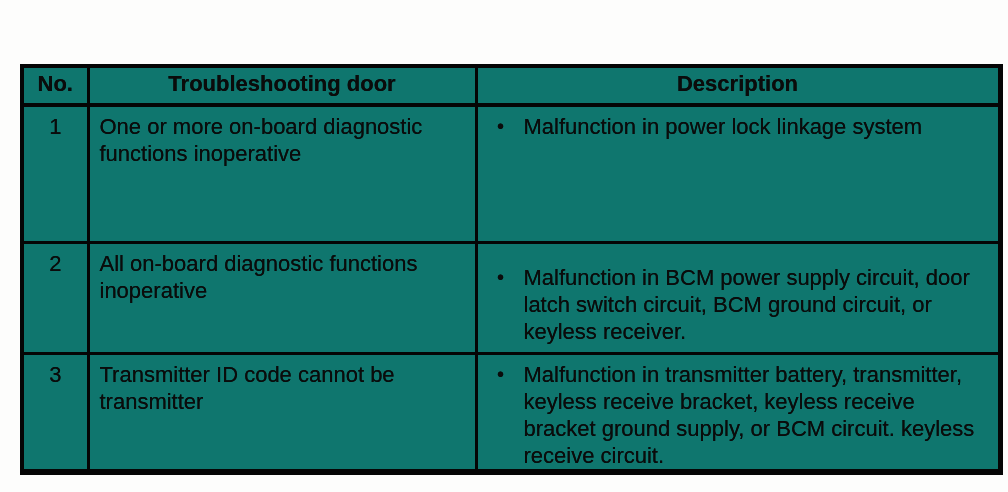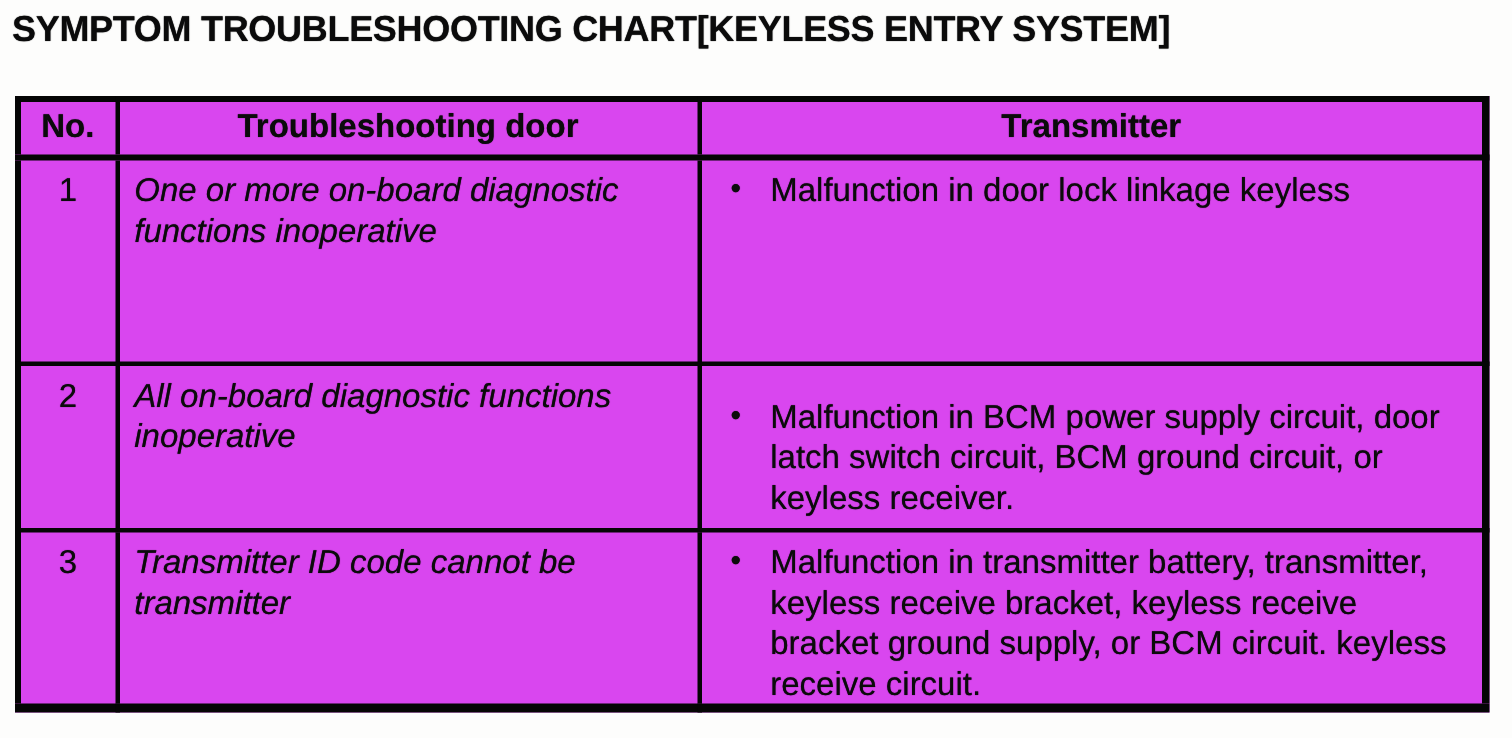--- a/index.html
+++ b/index.html
@@ -23,29 +23,29 @@
     top: 6px;
     margin: 0;
     font-size: 24px;
     font-weight: bold;
     letter-spacing: -0.2px;
     white-space: nowrap;
     text-shadow: 0 0 0.7px rgba(0,0,0,0.85);
   }
   table.chart {
     position: absolute;
-    left: 10px;
+    left: 20px;
     top: 64px;
     width: 978px;
     table-layout: fixed;
     border-collapse: collapse;
     border: 4px solid #050505;
     border-bottom-width: 6px;
     border-right-width: 5px;
-    background: #d946ef;
+    background: #0f766e;
   }
   col.c-no   { width: 66px; }
   col.c-item { width: 388px; }
   col.c-desc { width: 524px; }
   th, td {
     border: 3px solid #050505;
     vertical-align: top;
     font-size: 22px;
     line-height: 27px;
     text-shadow: 0 0 0.6px rgba(0,0,0,0.8);
@@ -60,21 +60,20 @@
   tr.row-1 { height: 137px; }
   tr.row-2 { height: 111px; }
   tr.row-3 { height: 113px; }
   td.no-cell {
     text-align: center;
     padding-top: 6px;
     font-size: 22px;
   }
   td.item-cell {
     padding: 6px 8px 0 10px;
-    font-style: italic;
   }
   td.desc-cell {
     padding: 6px 10px 0 0;
   }
   tr.row-2 td.desc-cell { padding-top: 20px; }
   .bullet-line {
     display: flex;
     align-items: flex-start;
   }
   .bullet {
@@ -86,43 +85,42 @@
   .desc-text {
     flex: 1 1 auto;
     padding-right: 6px;
   }
 </style>
 </head>
 <body>
 
 <div class="page">
 
-  <h1 class="title">SYMPTOM TROUBLESHOOTING CHART[KEYLESS ENTRY SYSTEM]</h1>
 
   <table class="chart">
     <colgroup>
       <col class="c-no">
       <col class="c-item">
       <col class="c-desc">
     </colgroup>
     <thead>
       <tr>
         <th>No.</th>
         <th>Troubleshooting door</th>
-        <th>Transmitter</th>
+        <th>Description</th>
       </tr>
     </thead>
     <tbody>
       <tr class="row-1">
         <td class="no-cell">1</td>
         <td class="item-cell">One or more on-board diagnostic functions inoperative</td>
         <td class="desc-cell">
           <div class="bullet-line">
             <span class="bullet">•</span>
-            <span class="desc-text">Malfunction in door lock linkage keyless</span>
+            <span class="desc-text">Malfunction in power lock linkage system</span>
           </div>
         </td>
       </tr>
       <tr class="row-2">
         <td class="no-cell">2</td>
         <td class="item-cell">All on-board diagnostic functions inoperative</td>
         <td class="desc-cell">
           <div class="bullet-line">
             <span class="bullet">•</span>
             <span class="desc-text">Malfunction in BCM power supply circuit, door latch switch circuit, BCM ground circuit, or keyless receiver.</span>

